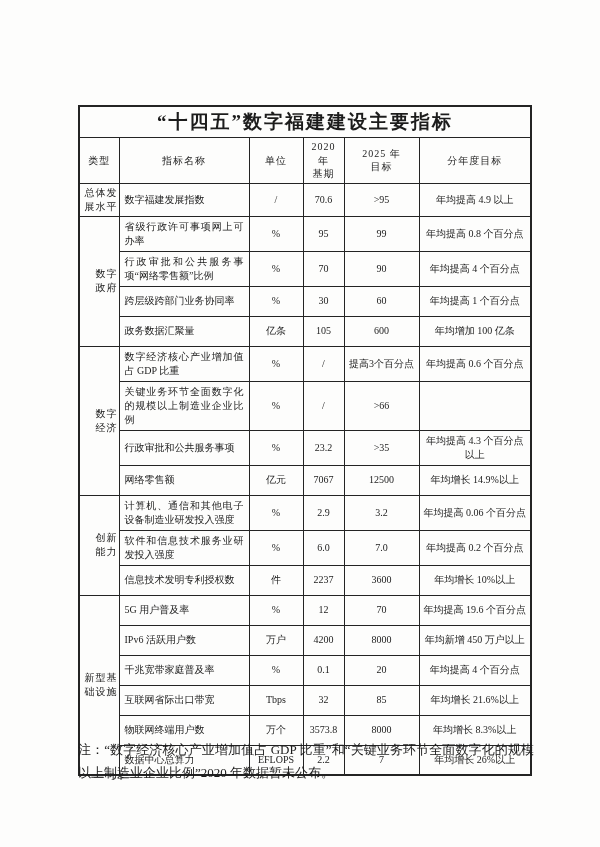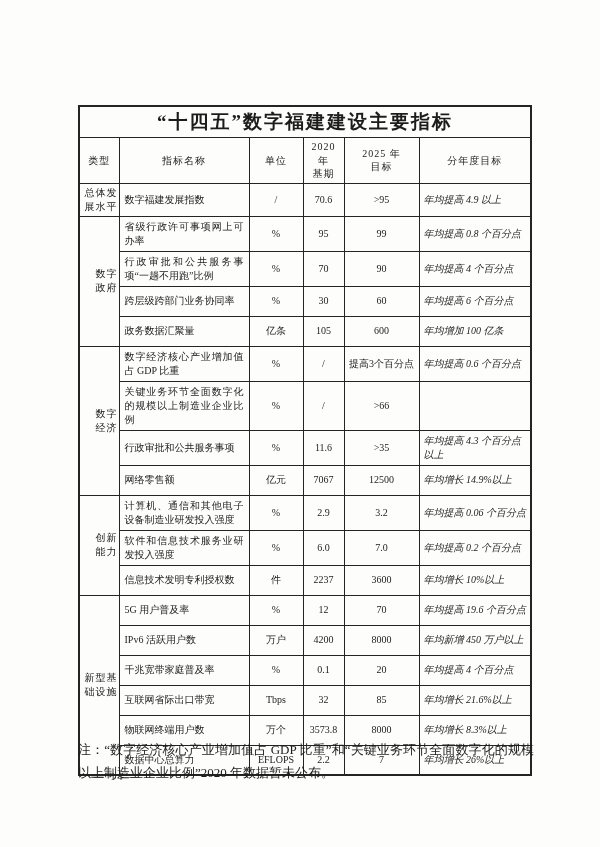--- a/index.html
+++ b/index.html
@@ -61,23 +61,22 @@
   td.name-cell {
     text-align: justify;
     text-justify: inter-character;
     padding: 3px 5px;
   }
   td.unit-cell, td.num-cell {
     text-align: center;
     padding: 3px 1px;
   }
   td.annual-cell {
-    text-align: left;
+    text-align: center;
     padding: 3px 4px;
-    font-style: italic;
   }
   .footnote {
     position: absolute;
     left: 78px; top: 739px;
     width: 456px;
     font-size: 13px;
     line-height: 1.75;
     text-align: justify;
     text-justify: inter-character;
   }
@@ -130,32 +129,32 @@
         <tr>
           <td class="type-cell" rowspan="4">数字
 政府</td>
           <td class="name-cell">省级行政许可事项网上可办率</td>
           <td class="unit-cell">%</td>
           <td class="num-cell">95</td>
           <td class="num-cell">99</td>
           <td class="annual-cell">年均提高 0.8 个百分点</td>
         </tr>
         <tr>
-          <td class="name-cell">行政审批和公共服务事项“一趟不用跑”比例</td>
+          <td class="name-cell">行政审批和公共服务事项“网络零售额”比例</td>
           <td class="unit-cell">%</td>
           <td class="num-cell">70</td>
           <td class="num-cell">90</td>
           <td class="annual-cell">年均提高 4 个百分点</td>
         </tr>
         <tr>
           <td class="name-cell">跨层级跨部门业务协同率</td>
           <td class="unit-cell">%</td>
           <td class="num-cell">30</td>
           <td class="num-cell">60</td>
-          <td class="annual-cell">年均提高 6 个百分点</td>
+          <td class="annual-cell">年均提高 1 个百分点</td>
         </tr>
         <tr>
           <td class="name-cell">政务数据汇聚量</td>
           <td class="unit-cell">亿条</td>
           <td class="num-cell">105</td>
           <td class="num-cell">600</td>
           <td class="annual-cell">年均增加 100 亿条</td>
         </tr>
         <tr>
           <td class="type-cell" rowspan="4">数字
@@ -169,21 +168,21 @@
         <tr>
           <td class="name-cell">关键业务环节全面数字化的规模以上制造业企业比例</td>
           <td class="unit-cell">%</td>
           <td class="num-cell">/</td>
           <td class="num-cell">&gt;66</td>
           <td class="annual-cell"></td>
         </tr>
         <tr>
           <td class="name-cell">行政审批和公共服务事项</td>
           <td class="unit-cell">%</td>
-          <td class="num-cell">11.6</td>
+          <td class="num-cell">23.2</td>
           <td class="num-cell">&gt;35</td>
           <td class="annual-cell">年均提高 4.3 个百分点以上</td>
         </tr>
         <tr>
           <td class="name-cell">网络零售额</td>
           <td class="unit-cell">亿元</td>
           <td class="num-cell">7067</td>
           <td class="num-cell">12500</td>
           <td class="annual-cell">年均增长 14.9%以上</td>
         </tr>

